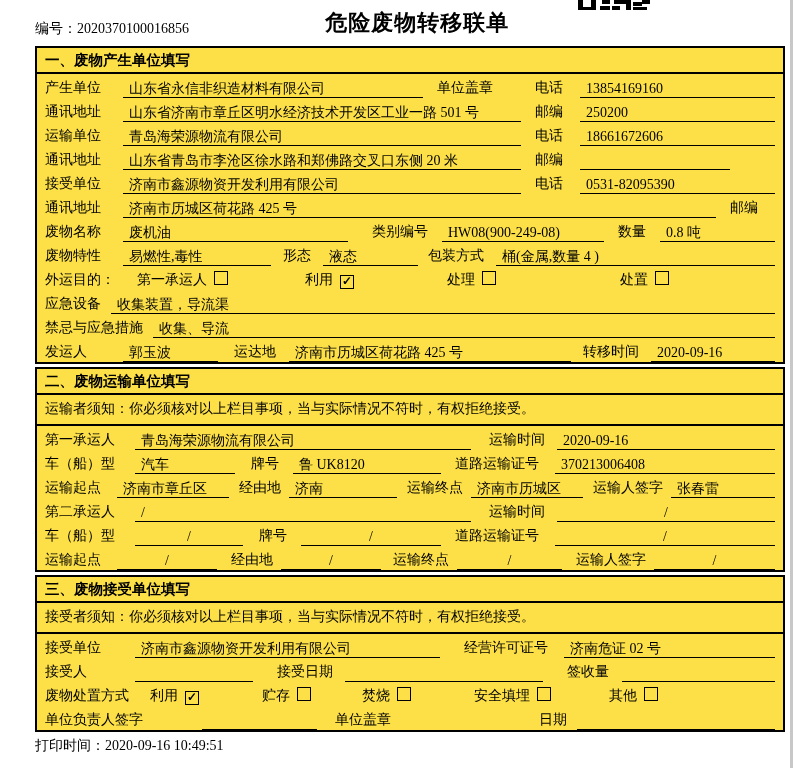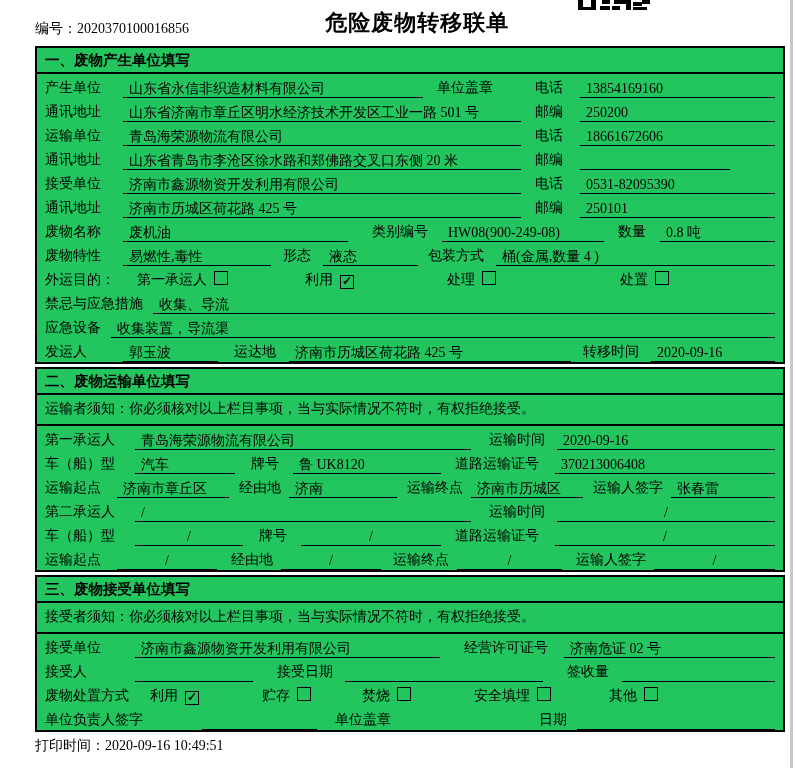--- a/index.html
+++ b/index.html
@@ -6,21 +6,21 @@
   body{
     width:796px;height:768px;position:relative;overflow:hidden;
     background:#fff;color:#000;
     font-family:"Liberation Serif","DejaVu Serif",serif;
     font-size:14px;
   }
   .container{position:absolute;left:35px;top:8px;width:750px;}
   .header{position:relative;height:38px;}
   .doc-no{position:absolute;left:0;top:12px;font-size:14px;white-space:nowrap;}
   .title{position:absolute;left:50%;transform:translateX(-46%);top:0;font-size:22px;font-weight:bold;white-space:nowrap;letter-spacing:1px;}
-  .box{border:2px solid #000;background:#22c55e;}
+  .box{border:2px solid #000;background:#fde047;}
   .box + .box{margin-top:3px;}
   .sec-title{font-weight:bold;font-size:14.5px;padding:3px 8px 2px 8px;border-bottom:2px solid #000;height:19px;line-height:19px;}
   .notice{padding:5px 8px 6px 8px;border-bottom:2px solid #000;}
   .row{display:flex;align-items:flex-end;height:24px;padding:0 8px;}
   .lbl{white-space:nowrap;flex-shrink:0;padding-bottom:1px;}
   .fld{border-bottom:1px solid #000;height:19px;line-height:19px;padding:0 6px;white-space:nowrap;flex-shrink:0;box-sizing:border-box;overflow:visible;}
   .grow{flex:1 1 auto;}
   .center{text-align:center;}
   .spacer{flex:1 1 auto;}
   .cbitem{white-space:nowrap;flex-shrink:0;padding-bottom:1px;}
@@ -98,21 +98,20 @@
       <span class="lbl" style="width:78px">接受单位</span>
       <span class="fld grow" style="margin-right:14px">济南市鑫源物资开发利用有限公司</span>
       <span class="lbl" style="width:45px">电话</span>
       <span class="fld" style="width:195px">0531-82095390</span>
     </div>
 
     <div class="row">
       <span class="lbl" style="width:78px">通讯地址</span>
       <span class="fld grow" style="margin-right:14px">济南市历城区荷花路 425 号</span>
       <span class="lbl" style="width:45px">邮编</span>
-      <span class="fld" style="width:195px">250101</span>
     </div>
 
     <div class="row">
       <span class="lbl" style="width:78px">废物名称</span>
       <span class="fld" style="width:225px">废机油</span>
       <span class="lbl" style="margin-left:24px;width:70px">类别编号</span>
       <span class="fld" style="width:162px">HW08(900-249-08)</span>
       <span class="lbl" style="margin-left:14px;width:42px">数量</span>
       <span class="fld grow">0.8 吨</span>
     </div>
@@ -129,27 +128,27 @@
     <div class="row">
       <span class="lbl" style="width:92px">外运目的：</span>
       <span class="cbitem" style="width:168px"><span>第一承运人</span><span class="cb"></span></span>
       <span class="cbitem" style="width:142px"><span>利用</span><span class="cb checked"><span>✓</span></span></span>
       <span class="cbitem" style="width:173px"><span>处理</span><span class="cb"></span></span>
       <span class="cbitem"><span>处置</span><span class="cb"></span></span>
     </div>
 
 
     <div class="row">
+      <span class="lbl">应急设备</span>
+      <span class="fld grow" style="margin-left:10px">收集装置，导流渠</span>
+    </div>
+
+    <div class="row">
       <span class="lbl">禁忌与应急措施</span>
       <span class="fld grow" style="margin-left:10px">收集、导流</span>
-    </div>
-
-    <div class="row">
-      <span class="lbl">应急设备</span>
-      <span class="fld grow" style="margin-left:10px">收集装置，导流渠</span>
     </div>
 
     <div class="row">
       <span class="lbl" style="width:78px">发运人</span>
       <span class="fld" style="width:95px">郭玉波</span>
       <span class="lbl" style="margin-left:16px;width:55px">运达地</span>
       <span class="fld" style="width:282px">济南市历城区荷花路 425 号</span>
       <span class="lbl" style="margin-left:12px;width:68px">转移时间</span>
       <span class="fld grow">2020-09-16</span>
     </div>

